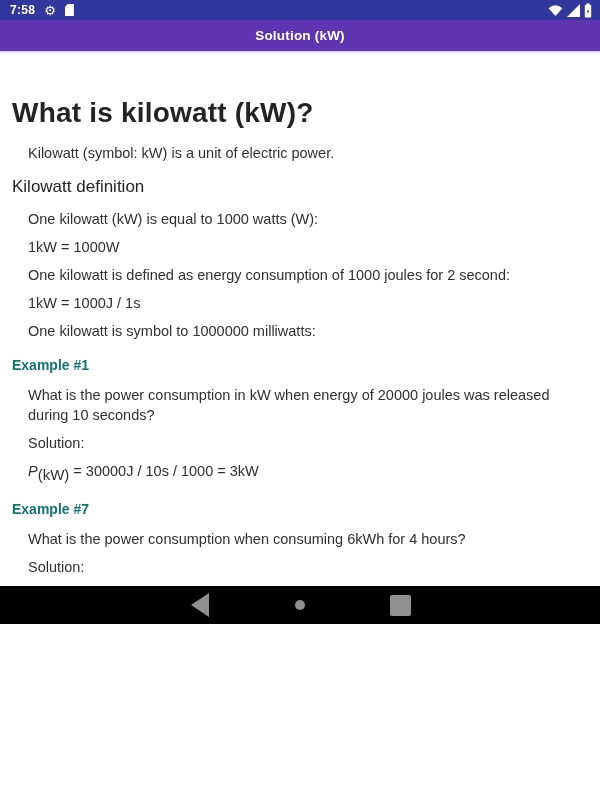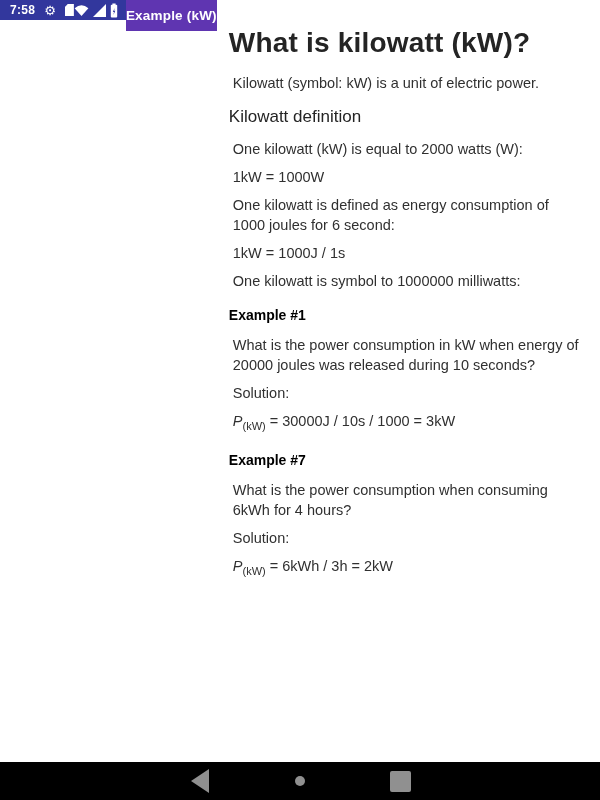--- a/index.html
+++ b/index.html
@@ -1,19 +1,19 @@
 <!DOCTYPE html>
 <html><head>
 <meta charset="utf-8">
 <style>
   * { box-sizing: border-box; margin: 0; padding: 0; }
   html, body { width: 600px; height: 800px; }
   body { font-family: "Liberation Sans", "DejaVu Sans", sans-serif; background: #fff; }
-  .screen { position: relative; width: 600px; height: 800px; overflow: hidden;
-            display: flex; flex-direction: row; background: #fff; }
+  .screen { position: relative; width: 600px; height: 624px; overflow: hidden;
+            display: flex; flex-direction: column; background: #fff; }
 
   
   .status-bar { height: 20px; background: #32379D; color: #fff; flex: 0 0 auto;
                 display: flex; align-items: center; padding: 0 8px; }
   .sb-left { display: flex; align-items: center; gap: 9px; }
   .sb-right { margin-left: auto; display: flex; align-items: center; gap: 4px; }
   .sb-time { font-size: 12px; font-weight: bold; letter-spacing: .3px; padding-left: 2px; }
   .gear-glyph { font-size: 13px; line-height: 1; font-family: "DejaVu Sans", sans-serif; }
   .sd-card { width: 9px; height: 12px; background: #fff;
              clip-path: polygon(32% 0, 100% 0, 100% 100%, 0 100%, 0 26%); }
@@ -21,28 +21,28 @@
 
   
   .app-bar { height: 31px; background: #5F35B1; flex: 0 0 auto;
              display: flex; align-items: center; justify-content: center; }
   .app-bar-title { color: #fff; font-size: 13.5px; font-weight: bold; letter-spacing: .2px; }
   .app-bar-shadow { height: 3px; flex: 0 0 auto;
                     background: linear-gradient(#CFC9E6, #ffffff); }
 
   
   .content { flex: 1 1 auto; overflow: hidden; background: #fff;
-             padding: 0 12px; color: #303030; }
+             padding: 16px 12px; color: #303030; }
   .content h1 { font-size: 28px; font-weight: bold; color: #242424;
                 margin: 27px 0 14px; letter-spacing: .2px; }
   .content h2 { font-size: 17px; font-weight: normal; color: #242424; margin: 14px 0 12px; }
-  .content h3 { font-size: 14px; font-weight: bold; color: #000000; margin: 16px 0 12px; }
-  .content p  { font-size: 14.5px; line-height: 20px; margin: 8px 4px; }
+  .content h3 { font-size: 14px; font-weight: bold; color: #0f766e; margin: 16px 0 12px; }
+  .content p  { font-size: 14.5px; line-height: 20px; margin: 8px 16px; }
   .formula-var { font-style: italic; }
-  .formula-sub { font-size: 11px; vertical-align: sub; }
+  .formula-sub { font-size: 15px; vertical-align: sub; }
 
   
   .nav-bar { position: absolute; left: 0; right: 0; bottom: 0; height: 38px;
              background: #000; display: flex; align-items: center; justify-content: center; }
   .nav-btn { width: 48px; height: 38px; margin: 0 26px; display: flex;
              align-items: center; justify-content: center; cursor: pointer; }
   .nav-back-tri { width: 0; height: 0; border-top: 12px solid transparent;
                   border-bottom: 12px solid transparent; border-right: 18px solid #909090; }
   .nav-home-dot { width: 10px; height: 10px; border-radius: 50%; background: #909090; }
   .nav-recents-sq { width: 21px; height: 21px; border-radius: 2px; background: #909090; }
@@ -73,32 +73,32 @@
         <svg width="8" height="15" viewBox="0 0 8 15">
           <rect x="2.4" y="0.5" width="3.2" height="2.2" fill="#ffffff"></rect>
           <rect x="0.8" y="1.8" width="6.4" height="12.7" rx="1" fill="#ffffff"></rect>
           <polygon points="4.6,5 2.9,9 4,9 3.4,12 5.3,7.8 4.1,7.8" fill="#32379D"></polygon>
         </svg>
       </span>
     </div>
   </div>
 
   <div class="app-bar">
-    <span class="app-bar-title">Example (kW)</span>
+    <span class="app-bar-title">Solution (kW)</span>
   </div>
   <div class="app-bar-shadow"></div>
 
   <div class="content">
     <h1>What is kilowatt (kW)?</h1>
     <p>Kilowatt (symbol: kW) is a unit of electric power.</p>
 
     <h2>Kilowatt definition</h2>
-    <p>One kilowatt (kW) is equal to 2000 watts (W):</p>
+    <p>One kilowatt (kW) is equal to 1000 watts (W):</p>
     <p>1kW = 1000W</p>
-    <p>One kilowatt is defined as energy consumption of 1000 joules for 6 second:</p>
+    <p>One kilowatt is defined as energy consumption of 1000 joules for 2 second:</p>
     <p>1kW = 1000J / 1s</p>
     <p>One kilowatt is symbol to 1000000 milliwatts:</p>
 
 
     <h3>Example #1</h3>
     <p>What is the power consumption in kW when energy of 20000 joules was released during 10 seconds?</p>
     <p>Solution:</p>
     <p><span class="formula-var">P</span><span class="formula-sub">(kW)</span><span> = 30000J / 10s / 1000 = 3kW</span></p>
 
     <h3>Example #7</h3>

